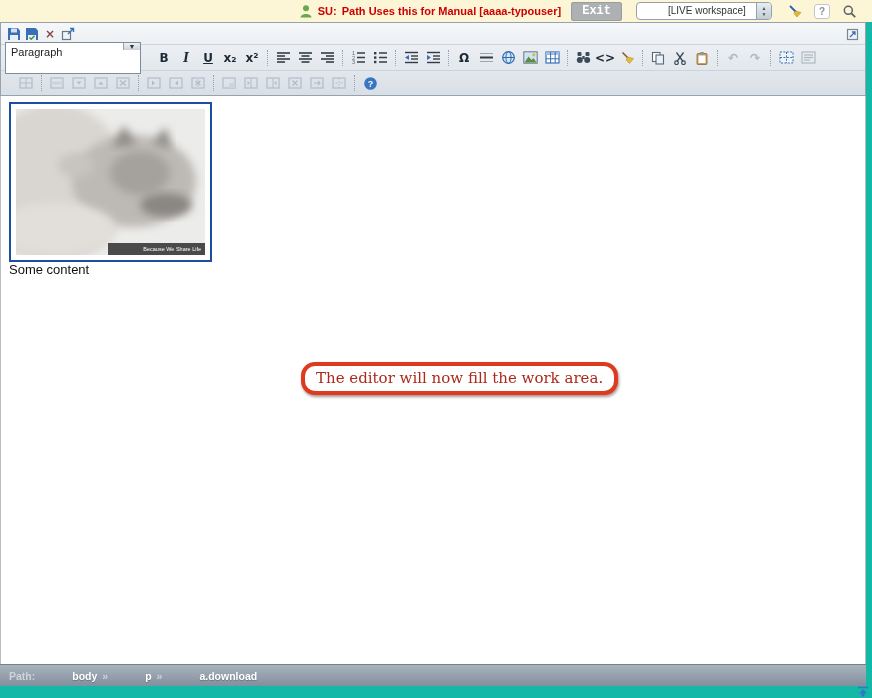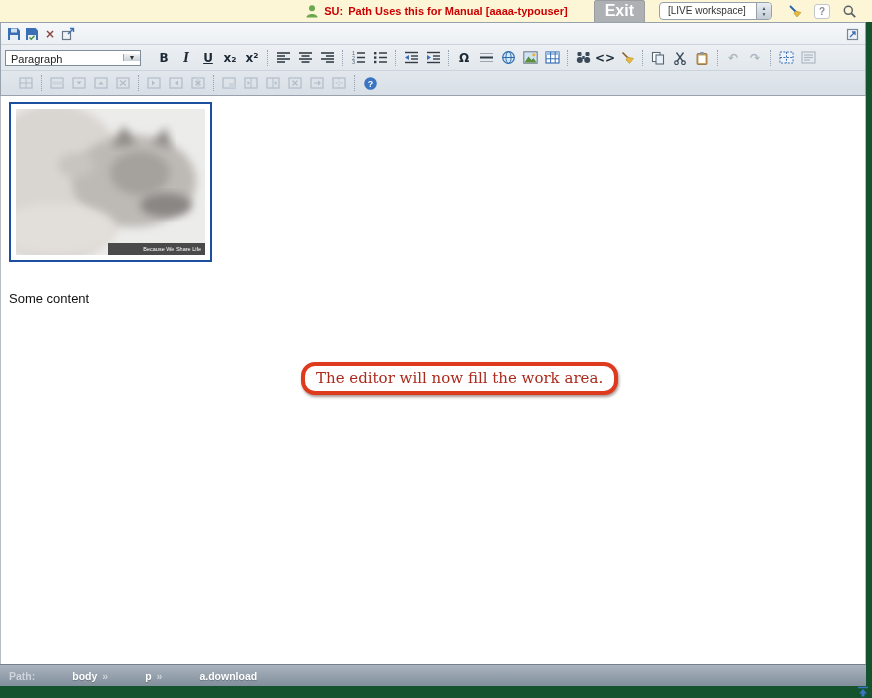--- a/index.html
+++ b/index.html
@@ -1,27 +1,27 @@
 <!DOCTYPE html>
 <html><head>
 <meta charset="utf-8">
 <style>
   * { box-sizing: border-box; margin: 0; padding: 0; }
   body { font-family: "Liberation Sans", sans-serif; background: #fff; }
-  .page { position: relative; width: 872px; height: 698px; background: #14532d; overflow: hidden; }
+  .page { position: relative; width: 872px; height: 698px; background: #14b8a6; overflow: hidden; }
 
   
   .topbar { height: 22px; background: #fcf6d6; display: flex; align-items: center;
             justify-content: flex-end; padding-right: 14px; gap: 10px; }
   .su-group { display: flex; align-items: center; gap: 5px; }
   .su-text { color: #c00; font-weight: bold; font-size: 11px; white-space: nowrap; }
-  .exit-btn { background: #aeb1b4; color: #fff; font-weight: bold; font-size: 16px;
-              border: 1px solid #9a9da0; border-radius: 2px; padding: 1px 10px 2px; margin-left: 16px; }
+  .exit-btn { background: #aeb1b4; color: #fff; font-weight: bold; font-size: 12px;
+              border: 1px solid #9a9da0; border-radius: 2px; padding: 1px 10px 2px; margin-left: 0; font-family: Liberation Mono, monospace; }
   .ws-select { display: flex; align-items: stretch; height: 18px; border: 1px solid #97a1ab;
-               border-radius: 4px; background: #fff; overflow: hidden; margin: 0 4px; }
+               border-radius: 4px; background: #fff; overflow: hidden; margin: 0 4px; padding-left: 23px; }
   .ws-text { font-size: 10px; color: #333; padding: 2px 8px 0 8px; min-width: 96px; }
   .ws-stepper { width: 15px; background: linear-gradient(#e8edf2, #c3ccd5); border-left: 1px solid #97a1ab;
                 display: flex; flex-direction: column; align-items: center; justify-content: center; gap: 1px; }
   .ws-stepper span { font-size: 5px; line-height: 5px; color: #45535f; }
   .tb-icon { width: 18px; height: 16px; display: flex; align-items: center; justify-content: center; }
   .help-box { width: 16px; height: 15px; background: #fff; border: 1px solid #c2c6ca; border-radius: 3px;
               color: #8a8f94; font-size: 10px; font-weight: bold; display: flex; align-items: center; justify-content: center; }
 
   
   .editor { width: 866px; }
@@ -33,33 +33,33 @@
   .trow3 { height: 24px; padding-left: 14px; }
   .btn { width: 22px; height: 20px; display: flex; align-items: center; justify-content: center;
          border: 1px solid transparent; border-radius: 2px; flex: none; }
   .btn.small { width: 18px; height: 17px; }
   .glyph { font-family: "DejaVu Sans", sans-serif; font-size: 12px; font-weight: bold; color: #1d2a36; line-height: 1; }
   .glyph.it { font-style: italic; font-family: "DejaVu Serif", serif; }
   .glyph.un { text-decoration: underline; }
   .glyph.sm { font-size: 12px; }
   .disabled .glyph { color: #aeb8c2; }
   .sep { width: 0; height: 16px; border-left: 1px dotted #93a1b0; margin: 0 4px; flex: none; }
-  .fmt-select { display: flex; height: 16px; width: 136px; border: 1px solid #7f8c99; background: #fff;
-                margin-right: 12px; align-items: center; flex: none; }
+  .fmt-select { display: flex; height: 32px; width: 136px; border: 1px solid #7f8c99; background: #fff;
+                margin-right: 12px; align-items: flex-start; flex: none; }
   .fmt-value { flex: 1; font-size: 11px; color: #222; padding: 3px 0 0 5px; }
   .fmt-arrow { width: 17px; background: linear-gradient(#f0f2f4, #c9d1d8); border-left: 1px solid #9aa4ae;
                display: flex; align-items: center; justify-content: center; font-size: 7px; color: #333; }
   .maximize { position: absolute; top: 3px; right: 4px; }
 
   
   .canvas { position: relative; height: 568px; background: #fff; border-left: 1px solid #b8bec4;
             border-right: 1px solid #b8bec4; overflow: hidden; }
   .photo-frame { position: absolute; left: 8px; top: 6px; border: 2px solid #1c4fa0; background: #fff; padding: 5px; }
   .photo-frame svg { display: block; }
-  .para-text { position: absolute; left: 8px; top: 195px; font-size: 13px; color: #111; }
+  .para-text { position: absolute; left: 8px; top: 166px; font-size: 13px; color: #111; }
   .callout { position: absolute; left: 300px; top: 266px; background: #fff; border: 4px solid #de3b1e;
              border-radius: 14px; padding: 3px 11px 4px; box-shadow: 1px 2px 3px rgba(60,20,10,.45);
              font-family: "DejaVu Serif", serif; font-size: 15px; color: #ab2a1c; white-space: nowrap; }
 
   
   .statusbar { height: 22px; background: linear-gradient(#a9b3be, #828f9c); border-top: 1px solid #74808c;
                display: flex; align-items: center; padding: 0 9px; gap: 5px;
                font-size: 10.5px; font-weight: bold; }
   .sb-label { color: #ccd3da; }
   .sb-sep { color: #ccd3da; }

